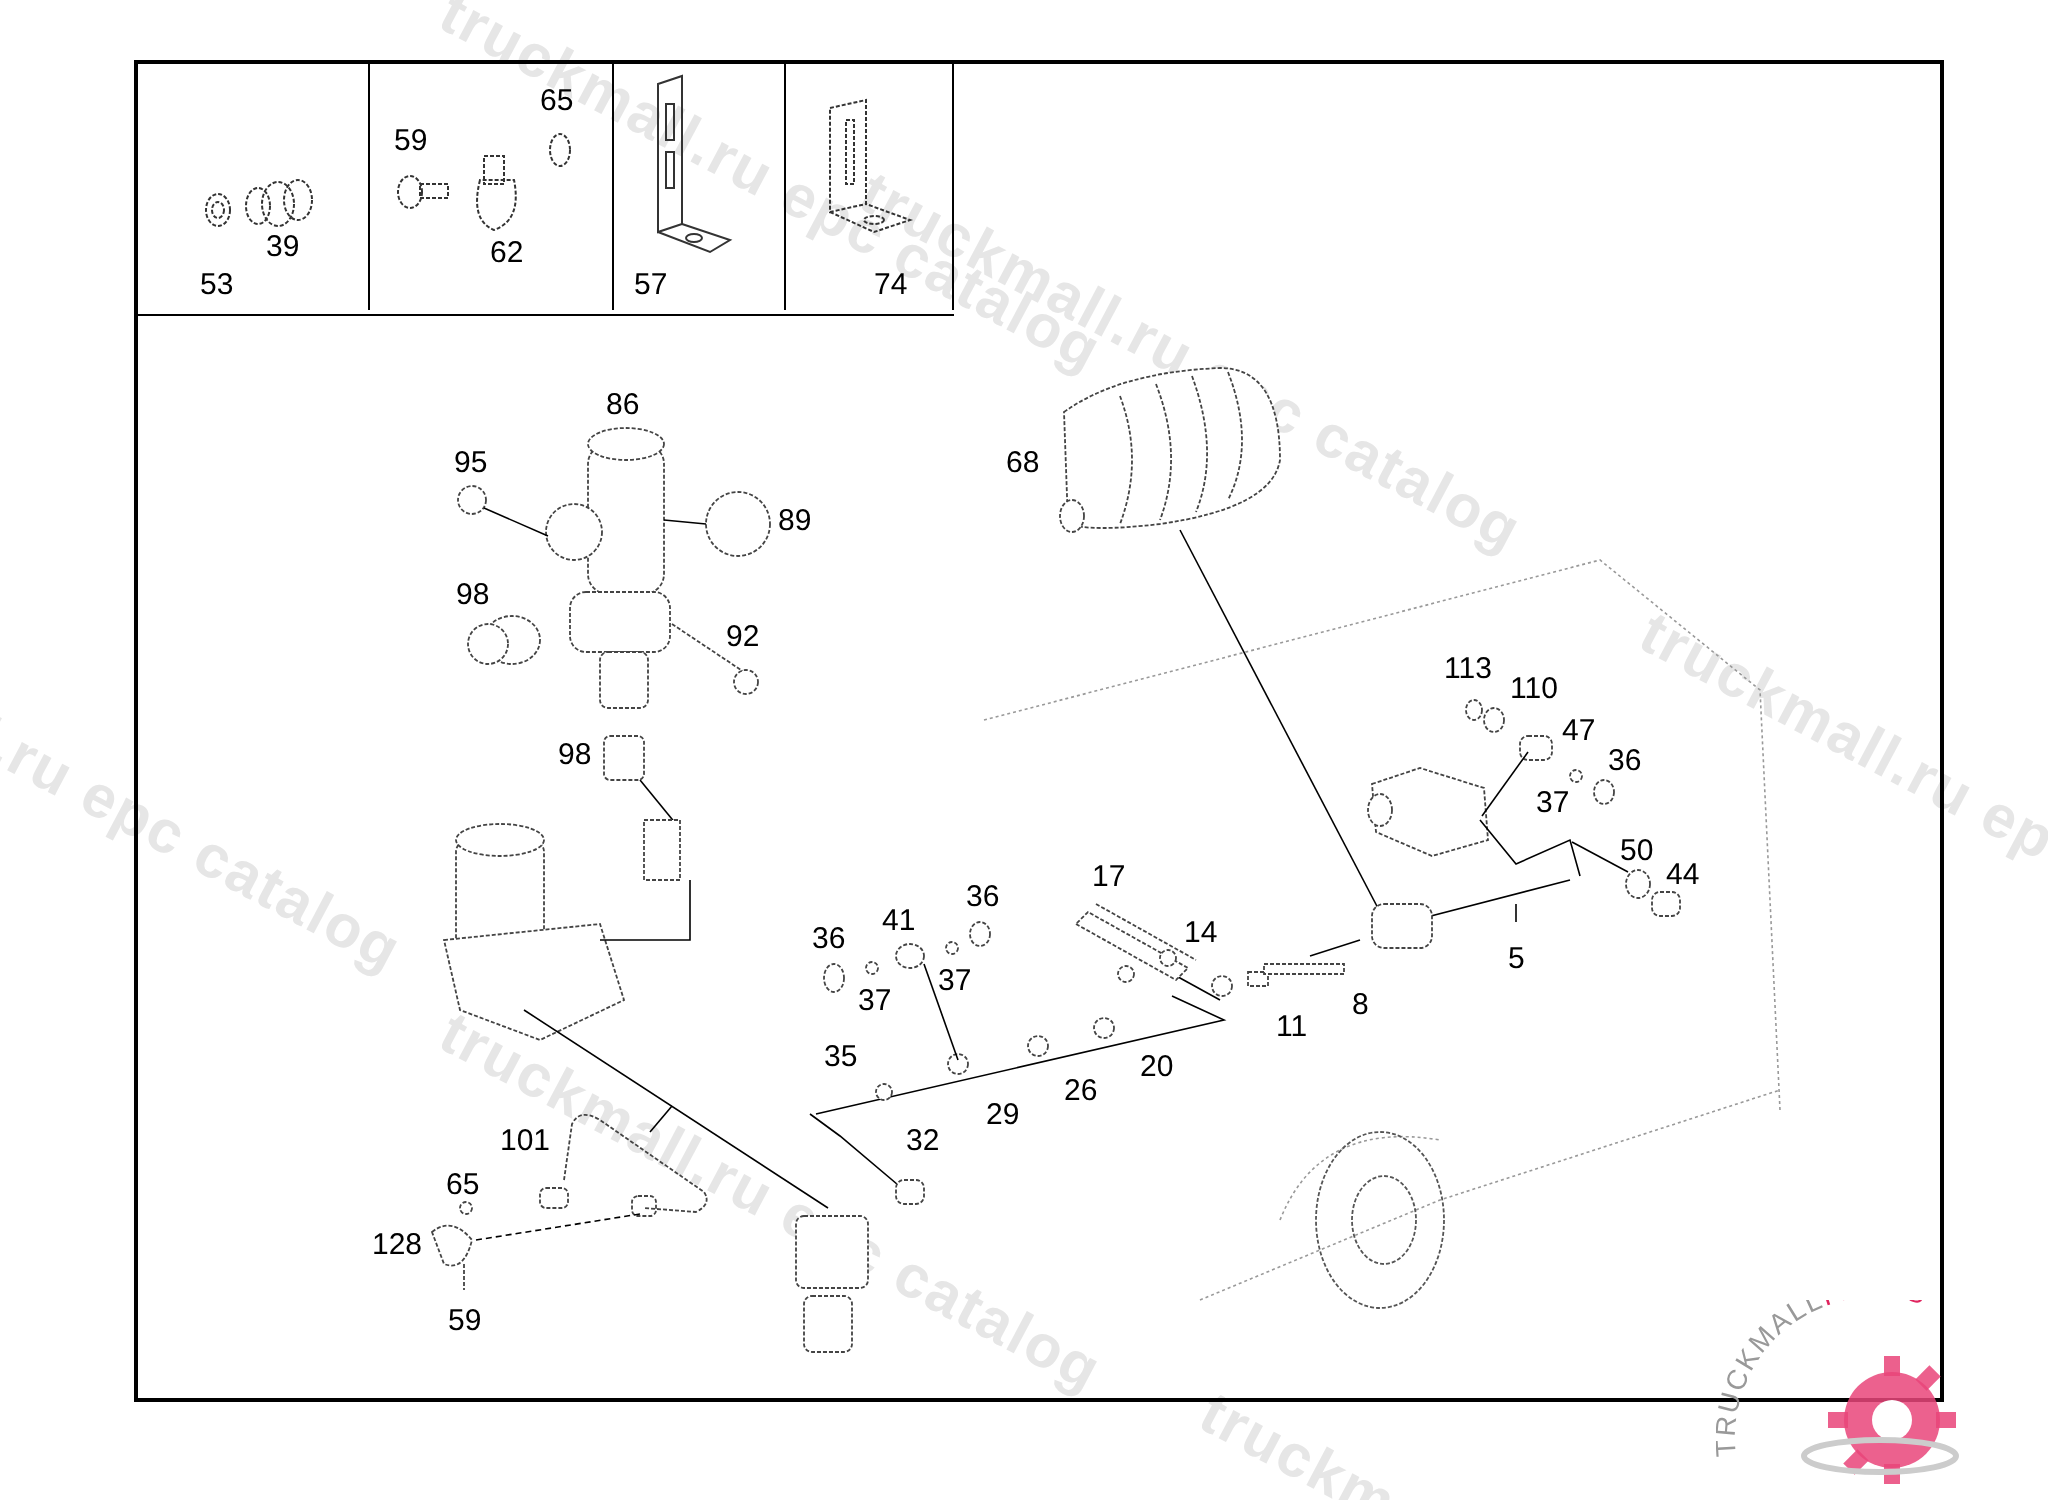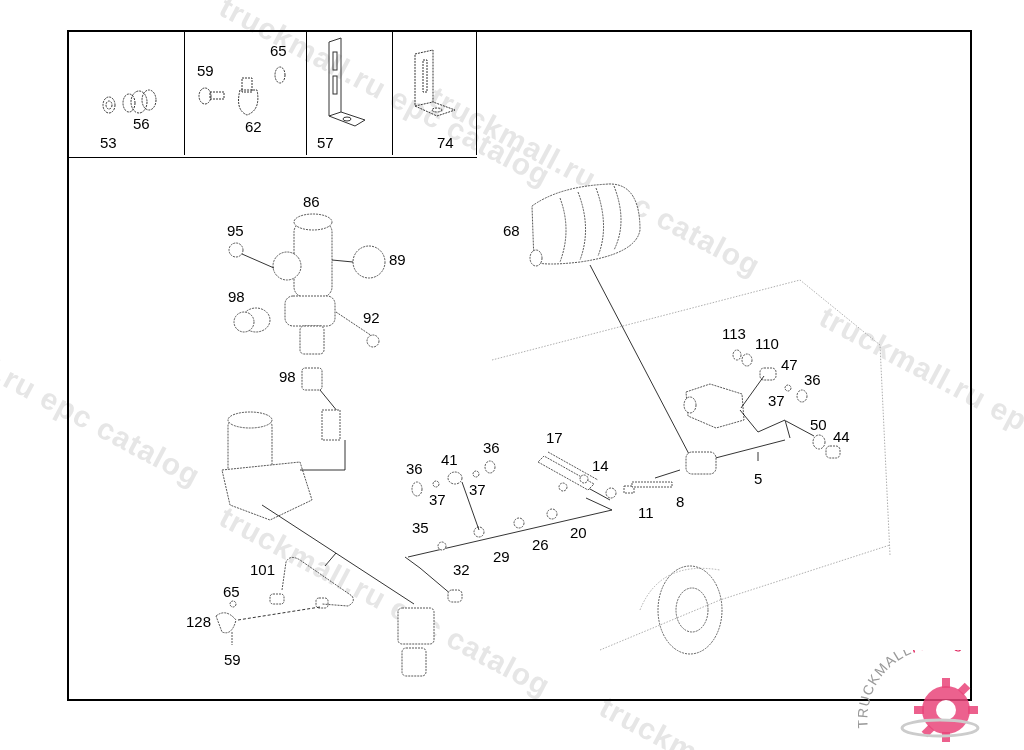--- a/index.html
+++ b/index.html
@@ -31,21 +31,21 @@
     <svg width="118" height="125">
       <g fill="none" stroke="#333" stroke-dasharray="2,1">
         <ellipse cx="42" cy="75" rx="6" ry="8"></ellipse>
           <ellipse cx="42" cy="75" rx="3" ry="4"></ellipse>
         <ellipse cx="62" cy="73" rx="6" ry="9"></ellipse>
           <ellipse cx="72" cy="72" rx="8" ry="11"></ellipse>
           <ellipse cx="82" cy="70" rx="7" ry="10"></ellipse>
       </g>
     </svg>
     <span class="tlabel" style="left:33px;top:104px">53</span>
-    <span class="tlabel" style="left:66px;top:85px">56</span>
+    <span class="tlabel" style="left:66px;top:85px">39</span>
   </div>
   <div class="thumb" style="width:122px">
     <svg width="122" height="125">
       <g fill="none" stroke="#333" stroke-dasharray="2,1">
         <ellipse cx="20" cy="66" rx="6" ry="8"></ellipse>
           <rect x="25" y="62" width="14" height="7"></rect>
         <path d="M55 60 Q50 80 62 85 Q76 80 72 60 Z"></path>
           <rect x="57" y="48" width="10" height="14"></rect>
         <ellipse cx="95" cy="45" rx="5" ry="8"></ellipse>
       </g>

